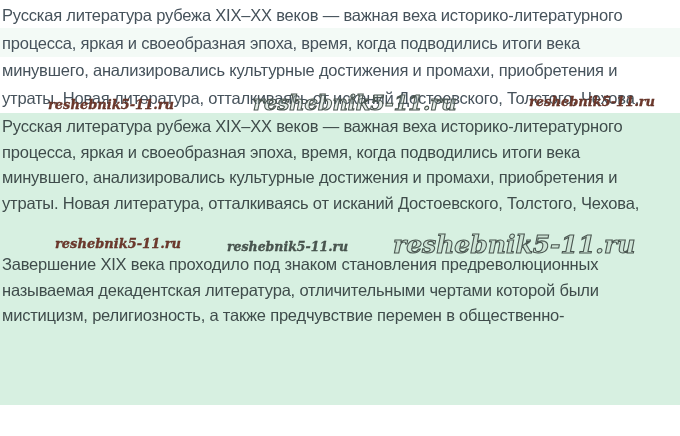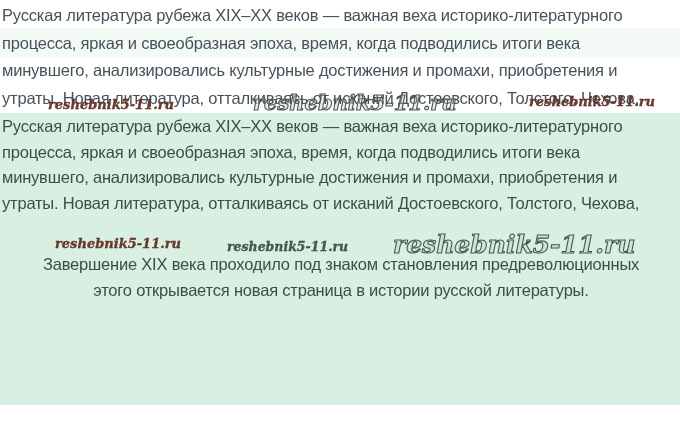--- a/index.html
+++ b/index.html
@@ -94,21 +94,22 @@
       <div class="line">Русская литература рубежа XIX–XX веков — важная веха историко-литературного</div>
       <div class="line">процесса, яркая и своеобразная эпоха, время, когда подводились итоги века</div>
       <div class="line">минувшего, анализировались культурные достижения и промахи, приобретения и</div>
       <div class="line">утраты. Новая литература, отталкиваясь от исканий Достоевского, Толстого, Чехова,</div>
     </div>
 
     <span class="wm wm-small-maroon" style="left: 55px; top: 123px;">reshebnik5-11.ru</span>
     <span class="wm wm-small-gray" style="left: 227px; top: 126px;">reshebnik5-11.ru</span>
     <span class="wm wm-large wm-large-2" style="left: 393px; top: 117px;">reshebnik5-11.ru</span>
 
-    <div class="textflow" style="top: 139px; text-align: center;">
+    <div class="textflow" style="top: 139px;">
       <div class="line">Завершение XIX века проходило под знаком становления предреволюционных</div>
-      <div class="line">этого открывается новая страница в истории русской литературы.</div>
+      <div class="line">называемая декадентская литература, отличительными чертами которой были</div>
+      <div class="line">мистицизм, религиозность, а также предчувствие перемен в общественно-</div>
     </div>
   </section>
 
   <section class="bottom-white"></section>
 
 </div>
 
 </body></html>

